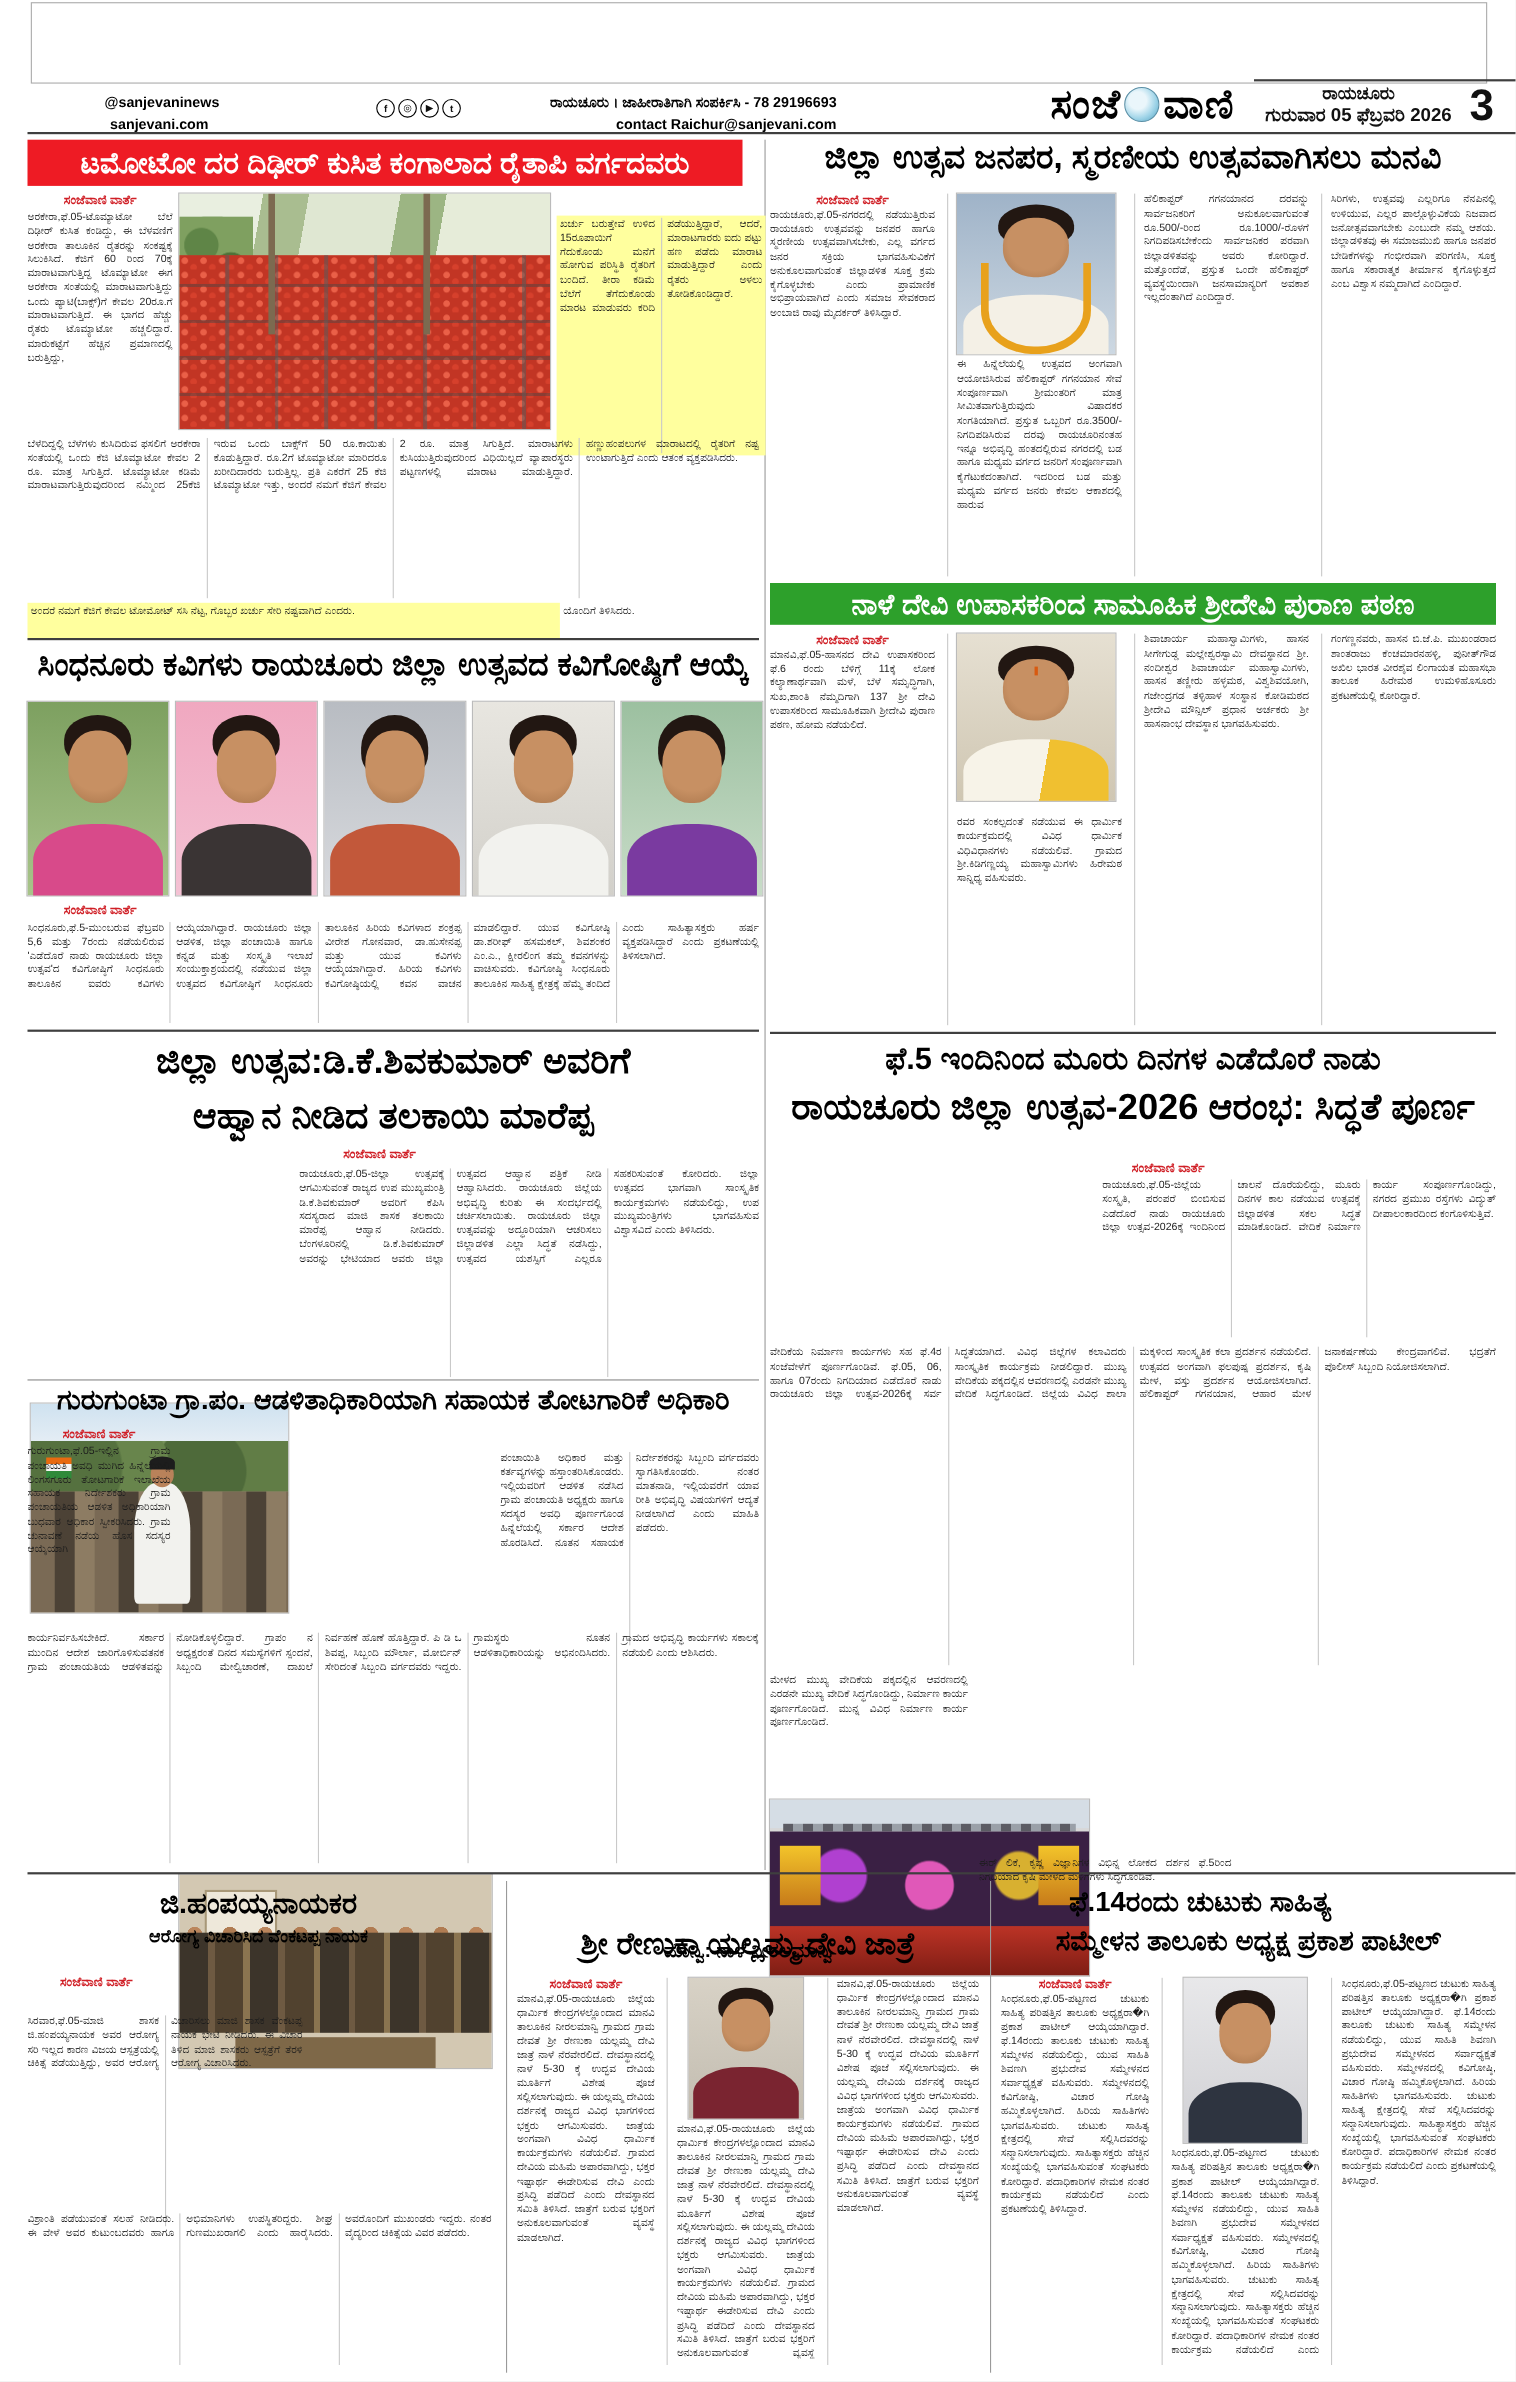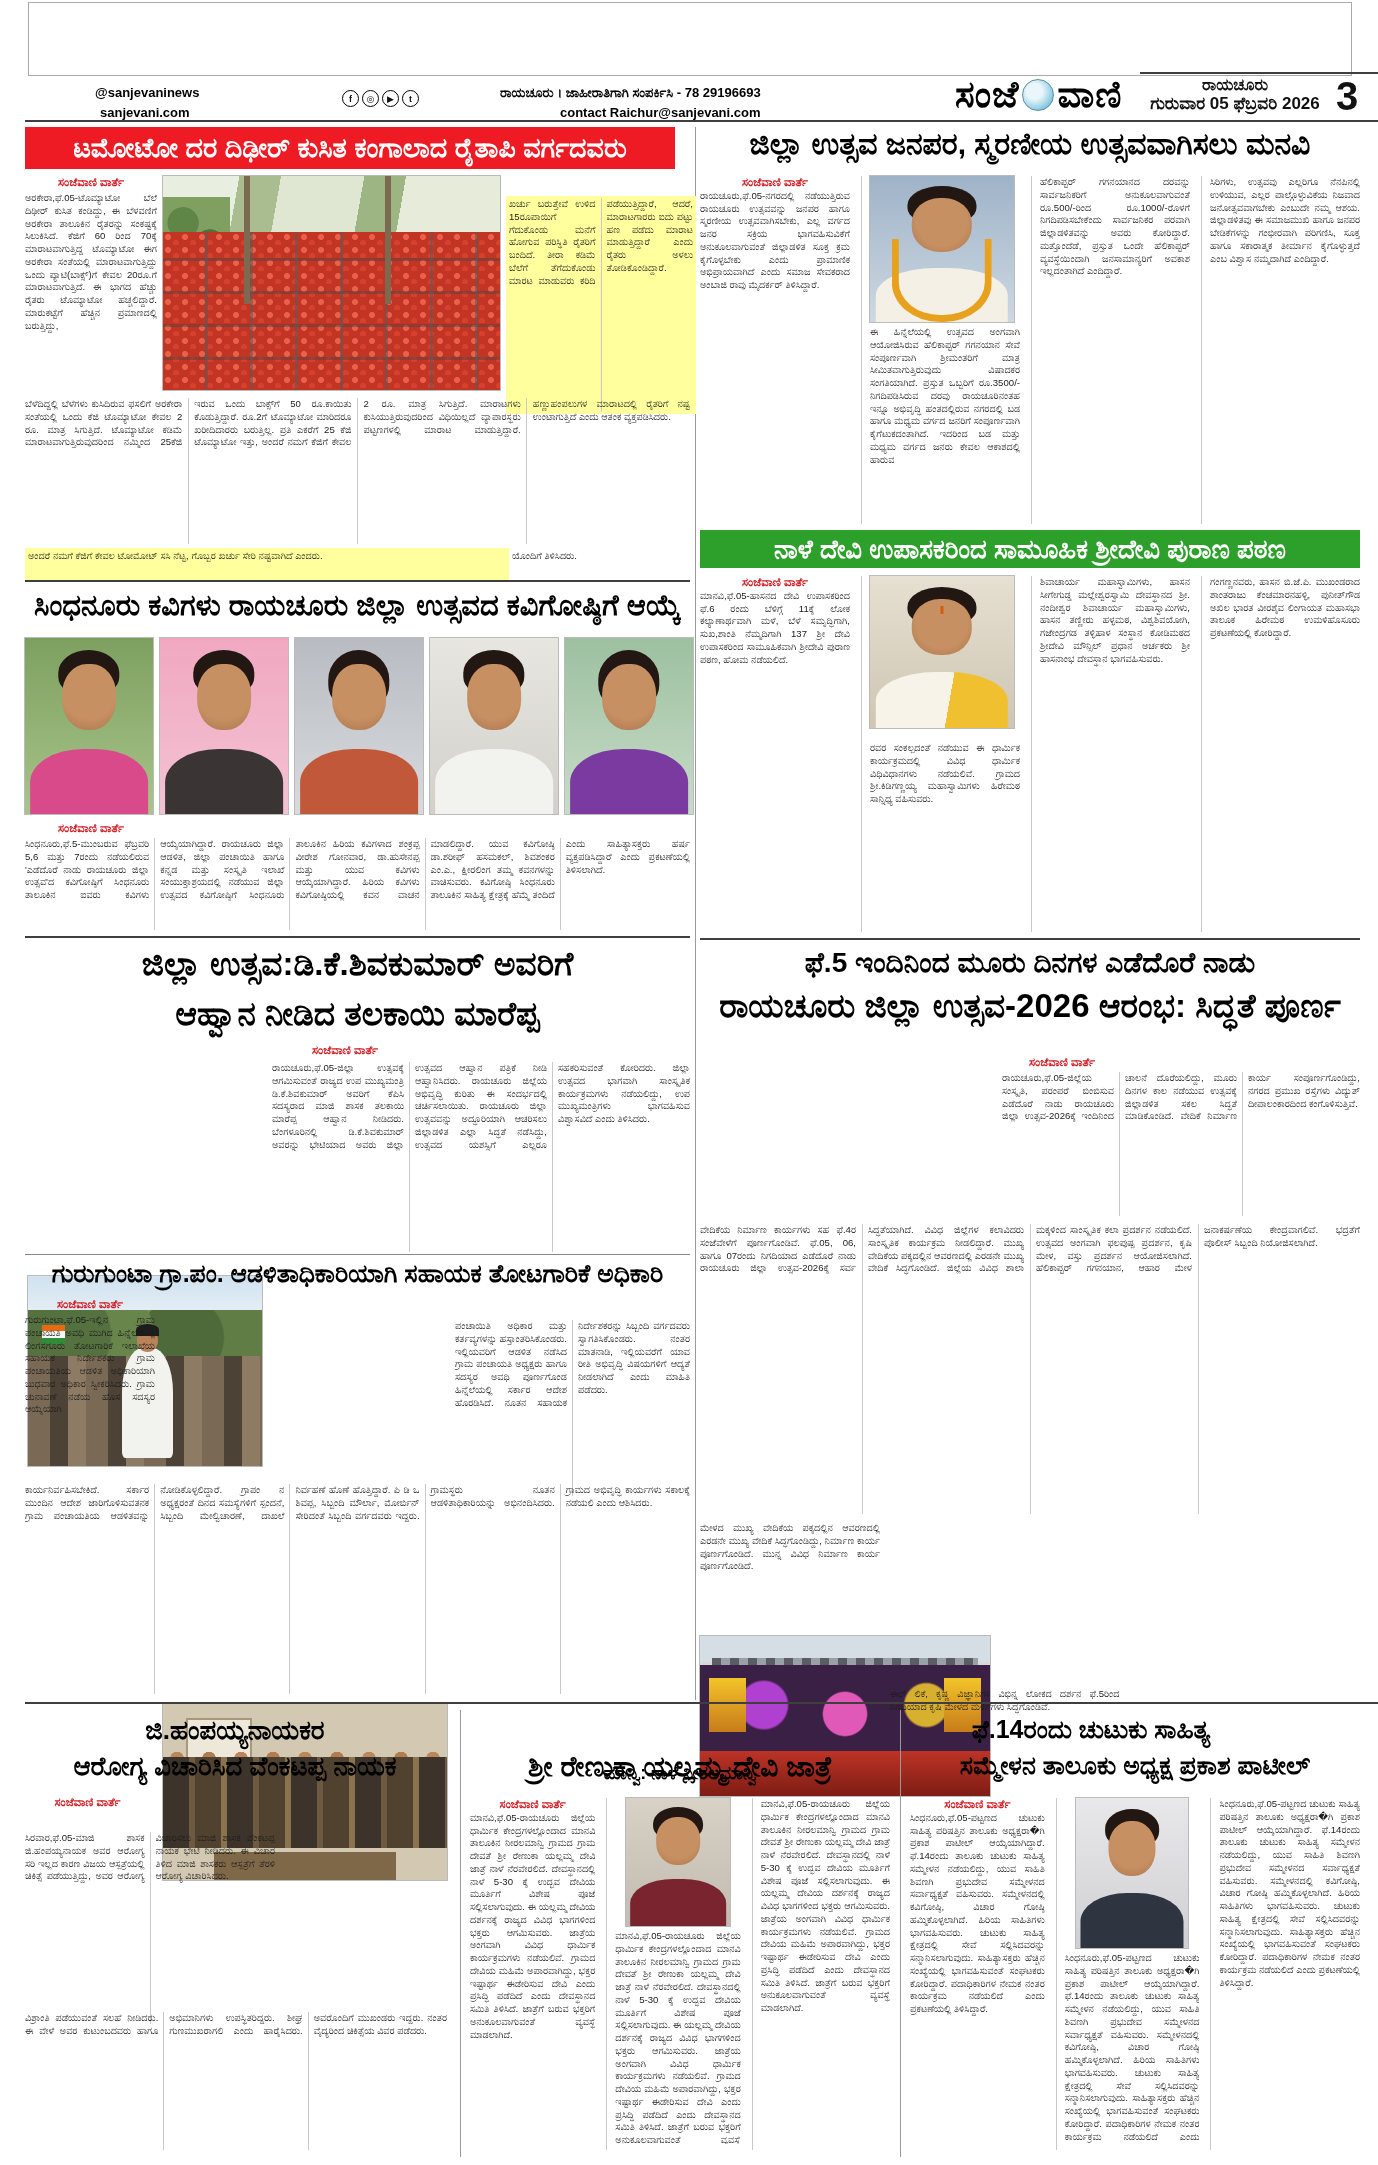--- a/index.html
+++ b/index.html
@@ -286,21 +286,21 @@
 
   <div class="abs bodytxt" style="left:700px;top:1522px;width:180px;height:172px;">ಮೇಳದ ಮುಖ್ಯ ವೇದಿಕೆಯ ಪಕ್ಕದಲ್ಲಿನ ಆವರಣದಲ್ಲಿ ಎರಡನೇ ಮುಖ್ಯ ವೇದಿಕೆ ಸಿದ್ಧಗೊಂಡಿದ್ದು, ನಿರ್ಮಾಣ ಕಾರ್ಯ ಪೂರ್ಣಗೊಂಡಿದೆ. ಮುನ್ನ ವಿವಿಧ ನಿರ್ಮಾಣ ಕಾರ್ಯ ಪೂರ್ಣಗೊಂಡಿದೆ.</div>
 
   <div class="abs bodytxt c2" style="left:890px;top:1668px;width:470px;height:28px;">ಈರ್ ಲಿಕೆ, ಕೃಷ್ಣ ವಿಜ್ಞಾನಿಗಳ ವಿಭಿನ್ನ ಲೋಕದ ದರ್ಶನ ಫೆ.5ರಿಂದ ನಿಗದಿಯಾದ ಕೃಷಿ ಮೇಳದ ಮಳಿಗೆಗಳು ಸಿದ್ಧಗೊಂಡಿವೆ.</div>
 
   <div class="hrule abs" style="left:25px;top:1702px;width:1353px;"></div>
   <div class="vrule abs" style="left:460px;top:1710px;height:447px;"></div>
   <div class="vrule abs" style="left:900px;top:1710px;height:447px;"></div>
 
   <div class="abs hl" style="left:25px;top:1716px;width:420px;font-size:26px;">ಜಿ.ಹಂಪಯ್ಯನಾಯಕರ</div>
-  <div class="abs hl" style="left:25px;top:1752px;width:420px;font-size:26px;">ಆರೋಗ್ಯ ವಿಚಾರಿಸಿದ ವೆಂಕಟಪ್ಪ ನಾಯಕ</div>
+  <div class="abs hl" style="left:25px;top:1752px;width:420px;font-size:16px;">ಆರೋಗ್ಯ ವಿಚಾರಿಸಿದ ವೆಂಕಟಪ್ಪ ನಾಯಕ</div>
 
   <div class="abs byline" style="left:25px;top:1796px;width:125px;">ಸಂಜೆವಾಣಿ ವಾರ್ತೆ</div>
   <div class="abs bodytxt c2" style="left:25px;top:1812px;width:250px;height:192px;">ಸಿರವಾರ,ಫೆ.05-ಮಾಜಿ ಶಾಸಕ ಜಿ.ಹಂಪಯ್ಯನಾಯಕ ಅವರ ಆರೋಗ್ಯ ಸರಿ ಇಲ್ಲದ ಕಾರಣ ವಿಜಯ ಆಸ್ಪತ್ರೆಯಲ್ಲಿ ಚಿಕಿತ್ಸೆ ಪಡೆಯುತ್ತಿದ್ದು, ಅವರ ಆರೋಗ್ಯ ವಿಚಾರಿಸಲು ಮಾಜಿ ಶಾಸಕ ವೆಂಕಟಪ್ಪ ನಾಯಕ ಭೇಟಿ ನೀಡಿದರು. ಈ ವಿಚಾರ ತಿಳಿದ ಮಾಜಿ ಶಾಸಕರು ಆಸ್ಪತ್ರೆಗೆ ತೆರಳಿ ಆರೋಗ್ಯ ವಿಚಾರಿಸಿದರು.</div>
 
   <div class="abs bodytxt c3" style="left:25px;top:2012px;width:422px;height:138px;">ವಿಶ್ರಾಂತಿ ಪಡೆಯುವಂತೆ ಸಲಹೆ ನೀಡಿದರು. ಈ ವೇಳೆ ಅವರ ಕುಟುಂಬದವರು ಹಾಗೂ ಅಭಿಮಾನಿಗಳು ಉಪಸ್ಥಿತರಿದ್ದರು. ಶೀಘ್ರ ಗುಣಮುಖರಾಗಲಿ ಎಂದು ಹಾರೈಸಿದರು. ಅವರೊಂದಿಗೆ ಮುಖಂಡರು ಇದ್ದರು. ನಂತರ ವೈದ್ಯರಿಂದ ಚಿಕಿತ್ಸೆಯ ವಿವರ ಪಡೆದರು.</div>
 
   <div class="abs hl" style="left:470px;top:1764px;width:420px;font-size:18px;">ಮಾನ್ವಿ: ನಾಳೆ ನೀರಲಮಾನ್ವಿ</div>
   <div class="abs hl" style="left:470px;top:1752px;width:420px;font-size:28px;">ಶ್ರೀ ರೇಣುಕಾ ಯಲ್ಲಮ್ಮ ದೇವಿ ಜಾತ್ರೆ</div>
 
   <div class="abs colflex" style="left:470px;top:1798px;width:420px;height:352px;">

